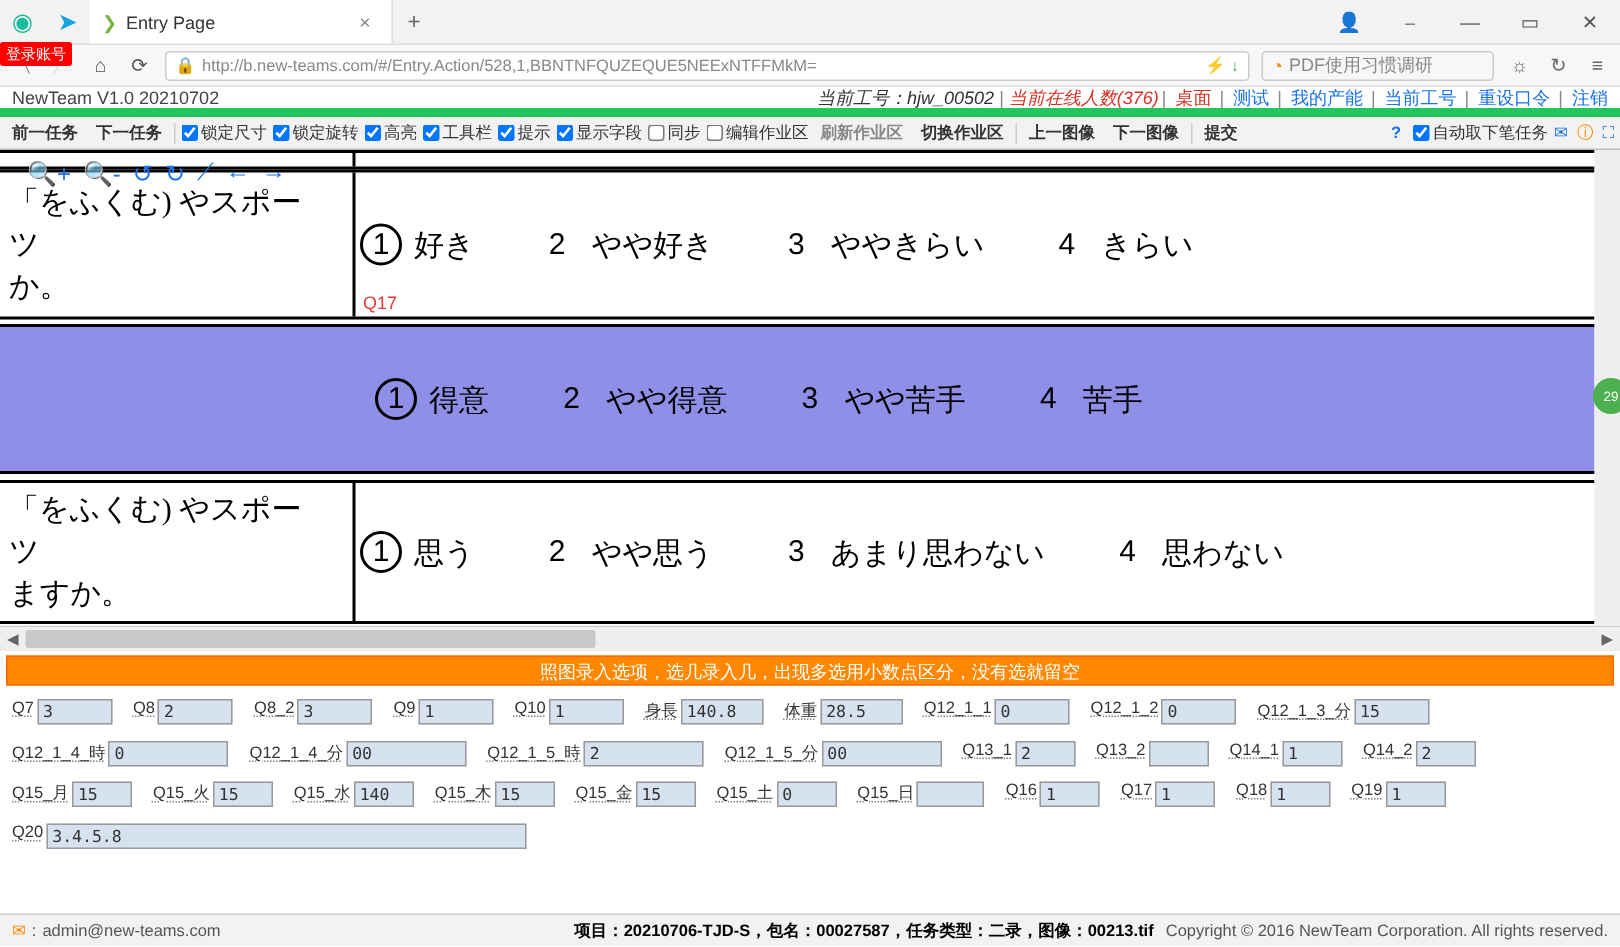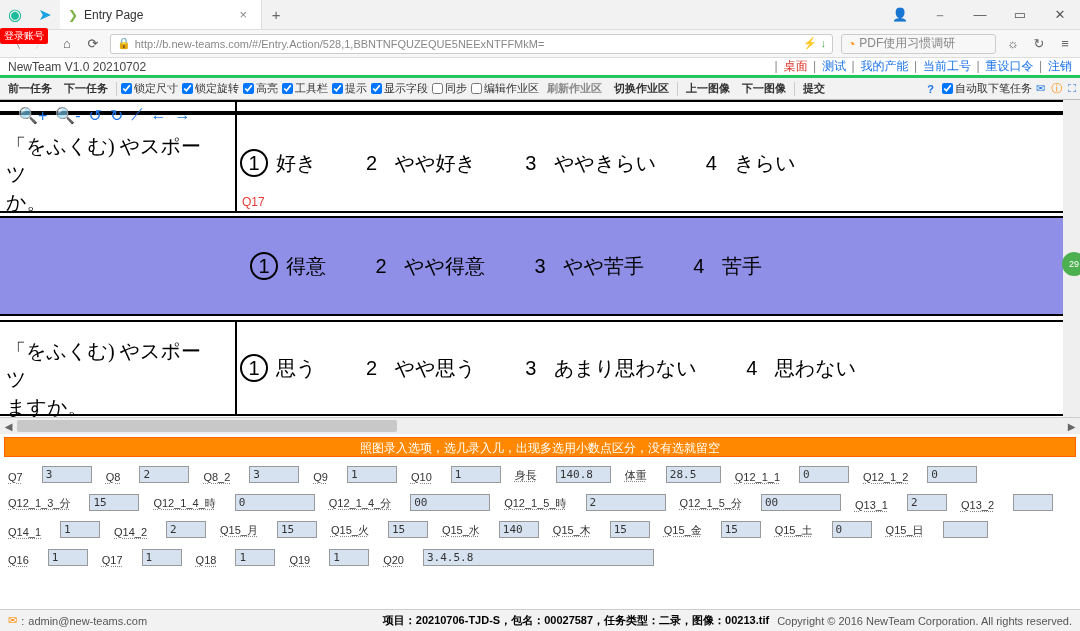--- a/index.html
+++ b/index.html
@@ -19,21 +19,21 @@
 .addrbar { height: 28px; background: #f7f7f7; display: flex; align-items: center; gap: 8px; padding: 0 6px; border-bottom: 1px solid #ddd; }
 .addrbar .nav-ico { width: 18px; text-align: center; color: #555; font-size: 13px;}
 .addrbar .url { flex: 1; background: #fff; border: 1px solid #ccc; border-radius: 3px; height: 20px; padding: 0 6px; display: flex; align-items: center; gap: 4px; color: #888; font-size: 11px; overflow: hidden; white-space: nowrap;}
 .addrbar .url .lock { color: #999; }
 .addrbar .right-ico { color: #666; font-size: 13px; width: 18px; text-align: center;}
 .addrbar .pdf-search { border:1px solid #ccc; border-radius: 3px; height: 20px; padding: 0 6px; display:flex; align-items:center; gap:4px; color:#888; width: 155px;}
 
 .login-badge { position: absolute; top: 28px; left: 0; background: #ff0000; color: #fff; font-size: 10px; padding: 1px 4px; border-radius: 2px; z-index: 10;}
 
 
-.app-header { height: 20px; background: #fff; display: flex; align-items: center; padding: 0 8px; border-bottom: 3px solid #22c55e; font-size: 12px;}
+.app-header { height: 20px; background: #fff; display: flex; align-items: center; padding: 0 8px; border-bottom: 6px solid #22c55e; font-size: 12px;}
 .app-header .title { font-weight: 500; color: #444; }
 .app-header .spacer { flex: 1; }
 .app-header .info { color: #333; font-style: italic;}
 .app-header .info .online { color: #d93025; }
 .app-header .links a { color: #1a73e8; text-decoration: none; margin-left: 4px; }
 .app-header .links .sep { color: #888; margin: 0 2px;}
 
 
 .toolbar { height: 22px; background: #f2f2f2; display: flex; align-items: center; padding: 0 4px; border-bottom: 1px solid #bbb; font-size: 11px; gap: 4px;}
 .toolbar .btn { padding: 0 4px; color: #333; white-space: nowrap; font-weight: bold;}
@@ -44,41 +44,41 @@
 .toolbar .right-icons { display: flex; align-items: center; gap: 6px; color: #1a73e8;}
 
 
 .main { height: 334px; display: flex; flex-direction: column; position: relative; }
 .zoom-tools { position: absolute; top: 6px; left: 18px; display: flex; gap: 8px; color: #1a73e8; font-size: 16px; z-index: 5;}
 
 .image-view { flex: 1; overflow: hidden; background: #fff; position: relative; border-right: 17px solid #efefef;}
 .grid { position: absolute; inset: 0; }
 .grid .row { position: absolute; left: 0; right: 0; border-top: 2px solid #000; border-bottom: 2px solid #000;}
 .grid .vline { position: absolute; top: 0; bottom: 0; left: 235px; width: 2px; background: #000;}
-.grid .col0 { position: absolute; left: 0; width: 235px; top: 50%; transform: translateY(-50%); font-size: 20px; font-family: serif; color: #000; padding: 4px 20px 4px 6px; line-height: 1.4; margin-top: 11px;}
+.grid .col0 { position: absolute; left: 0; width: 235px; top: 50%; transform: translateY(-50%); font-size: 20px; font-family: serif; color: #000; padding: 4px 20px 4px 6px; line-height: 1.4;}
 .grid .opts { position: absolute; left: 240px; right: 4px; top: 50%; transform: translateY(-50%); display: flex; align-items: center; font-size: 20px; color: #000; font-family: serif;}
 .grid .opts .num { width: 30px; text-align: center; font-weight: 500;}
 .grid .opts .num.circled { border: 2px solid #000; border-radius: 50%; width: 28px; height: 28px; line-height: 24px;}
 .grid .opts .txt { margin-right: 40px; margin-left: 8px;}
 .grid .qlabel { position: absolute; left: 242px; bottom: 2px; color: #e53935; font-size: 12px; font-family: sans-serif;}
 .grid .highlight { background: #8f8fe8; }
 
 .hscroll { height: 17px; background: #efefef; border-top: 1px solid #ccc; display: flex; align-items: center;}
 .hscroll .arrow { width: 17px; text-align: center; color: #666; font-size: 10px;}
 .hscroll .track { flex: 1; background: #efefef; position: relative; height: 100%;}
 .hscroll .thumb { position: absolute; left: 0; width: 380px; top: 2px; bottom: 2px; background: #c8c8c8; border-radius: 2px;}
 
 .green-badge { position: absolute; right: -6px; top: 152px; width: 24px; height: 24px; background: #4caf50; border-radius: 50%; color: #fff; font-size: 9px; display:flex; align-items:center; justify-content:center; z-index: 20;}
 
 
 .banner { height: 20px; background: #ff8800; color: #fff; text-align: center; line-height: 20px; font-size: 12px; font-weight: 500; border: 1px solid #ff6600; margin: 3px 4px;}
 
 
 .form-area { padding: 4px 8px; display: flex; flex-wrap: wrap; gap: 6px 14px; font-size: 11px; align-items: center; height: 112px; overflow: hidden;}
-.form-area .fld { display: flex; align-items: flex-end; gap: 19px;}
+.form-area .fld { display: flex; align-items: flex-start; gap: 2px;}
 .form-area .fld label { color: #333; white-space: nowrap; text-decoration: underline dotted #888; text-underline-offset: 2px;}
 .form-area .fld input { border: 1px solid #999; background: #d6e2f0; height: 17px; padding: 0 3px; font-family: monospace; font-size: 11px; color: #333;}
 
 
 .status { position: absolute; bottom: 0; left: 0; right: 0; height: 22px; background: #f2f2f2; border-top: 1px solid #ccc; display: flex; align-items: center; padding: 0 8px; font-size: 11px;}
 .status .email { color: #555; display:flex; align-items:center; gap:4px;}
 .status .spacer { flex: 1;}
 .status .proj { font-weight: 600; color: #000;}
 .status .copy { color: #555; margin-left: 8px;}
 </style>
@@ -121,20 +121,25 @@
     <span>PDF使用习惯调研</span>
   </div>
   <span class="right-ico">☼</span>
   <span class="right-ico">↻</span>
   <span class="right-ico">≡</span>
 </div>
 
 <div class="app-header">
   <span class="title">NewTeam V1.0 20210702</span>
   <div class="spacer"></div>
+  <span class="info">
+    <span>当前工号：</span><span>hjw_00502</span>
+    <span style="color:#888;">|</span>
+    <span class="online"><span>当前在线人数</span><span>(376)</span></span>
+  </span>
   <span class="links">
     <span class="sep">|</span><a style="color:#d93025;">桌面</a>
     <span class="sep">|</span><a>测试</a>
     <span class="sep">|</span><a>我的产能</a>
     <span class="sep">|</span><a>当前工号</a>
     <span class="sep">|</span><a>重设口令</a>
     <span class="sep">|</span><a>注销</a>
   </span>
 </div>
 
@@ -376,21 +381,21 @@
     <div class="fld">
       <label>Q18</label>
       <input value="1" style="width: 40px;">
     </div>
     <div class="fld">
       <label>Q19</label>
       <input value="1" style="width: 40px;">
     </div>
     <div class="fld">
       <label>Q20</label>
-      <input value="3.4.5.8" style="width: 231px;">
+      <input value="3.4.5.8" style="width: 320px;">
     </div>
   </div>
 
 <div class="status">
   <span class="email"><span style="color:#ff8800;">✉</span> : <span>admin@new-teams.com</span></span>
   <div class="spacer"></div>
   <span class="proj">项目：20210706-TJD-S，包名：00027587，任务类型：二录，图像：00213.tif</span>
   <span class="copy">Copyright © 2016 NewTeam Corporation. All rights reserved.</span>
 </div>
 

